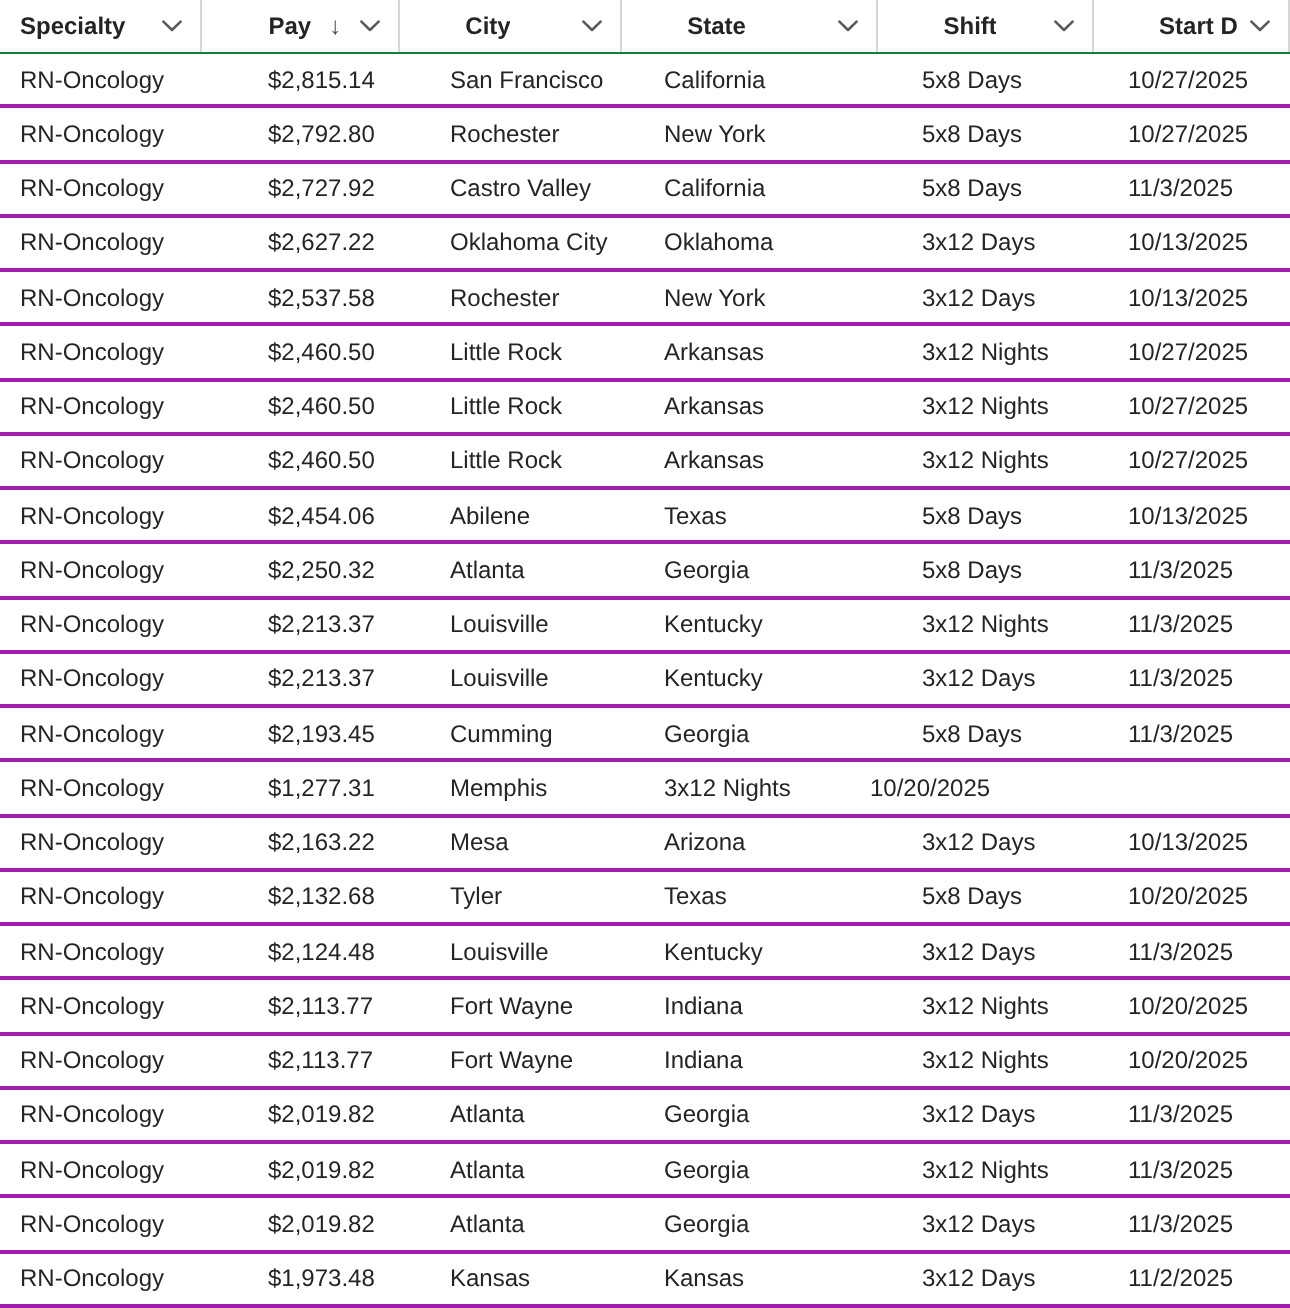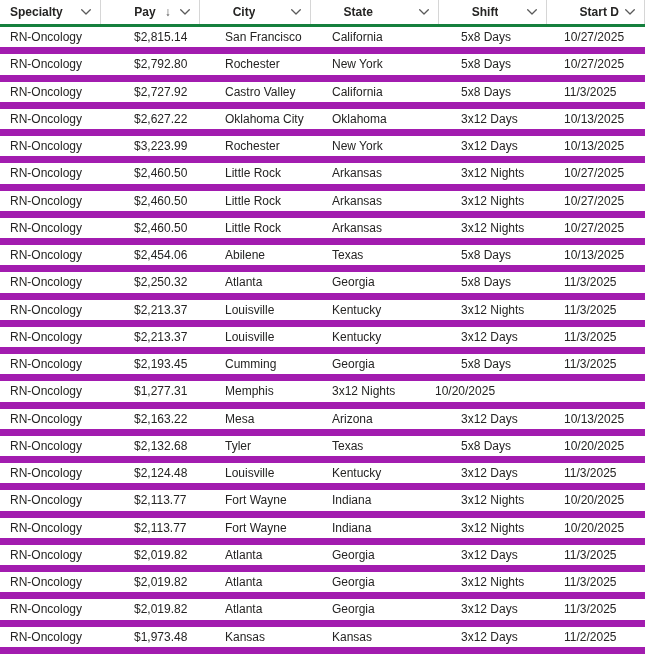--- a/index.html
+++ b/index.html
@@ -12,21 +12,21 @@
     font-family: "Liberation Sans", sans-serif;
     font-size: 12px;
     color: #252423;
     overflow: hidden;
   }
 
   
   .header-row {
     display: flex;
     height: 27px;
-    border-bottom: 3px solid #15803d;
+    border-bottom: 1px solid #15803d;
     background: #ffffff;
     gap: 23px;
   }
   .th {
     display: flex;
     align-items: center;
     justify-content: space-between;
     padding: 0 9px 0 10px;
     border-right: 1px solid #d6d6d6;
     font-weight: 600;
@@ -37,21 +37,21 @@
   .th-label { overflow: hidden; text-overflow: clip; white-space: nowrap; }
   .hdr-icons { display: flex; align-items: center; gap: 9px; flex: 0 0 auto; margin-left: 6px; }
   .sort-arrow { color: #4a4a4a; font-size: 12px; line-height: 1; }
   .chev { flex: 0 0 auto; display: block; }
 
   
   .tr {
     display: flex;
     height: 27.26px;
     align-items: center;
-    border-bottom: 7px solid #a21caf;
+    border-bottom: 2px solid #a21caf;
     background: #ffffff;
   }
   .cell {
     padding: 0 6px 0 10px;
     white-space: nowrap;
     overflow: hidden;
     text-overflow: clip;
   }
 
   
@@ -147,21 +147,21 @@
       <div class="tr">
     <span class="cell c0">RN-Oncology</span>
     <span class="cell c1">$2,627.22</span>
     <span class="cell c2">Oklahoma City</span>
     <span class="cell c3">Oklahoma</span>
     <span class="cell c4">3x12 Days</span>
     <span class="cell c5">10/13/2025</span>
   </div>
       <div class="tr">
     <span class="cell c0">RN-Oncology</span>
-    <span class="cell c1">$3,223.99</span>
+    <span class="cell c1">$2,537.58</span>
     <span class="cell c2">Rochester</span>
     <span class="cell c3">New York</span>
     <span class="cell c4">3x12 Days</span>
     <span class="cell c5">10/13/2025</span>
   </div>
       <div class="tr">
     <span class="cell c0">RN-Oncology</span>
     <span class="cell c1">$2,460.50</span>
     <span class="cell c2">Little Rock</span>
     <span class="cell c3">Arkansas</span>

